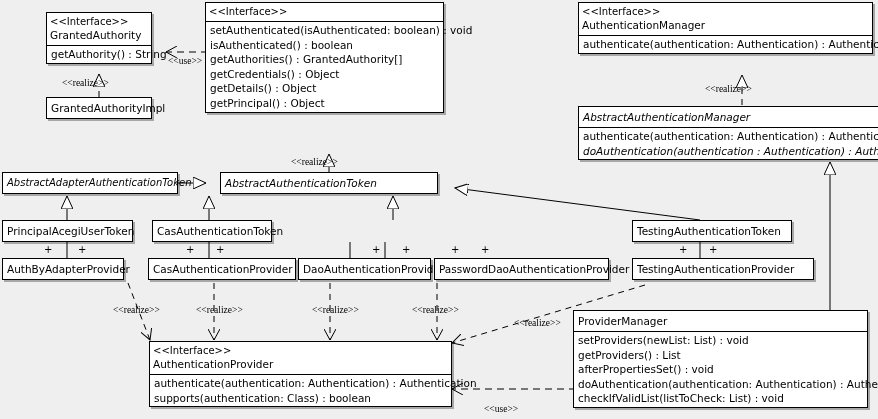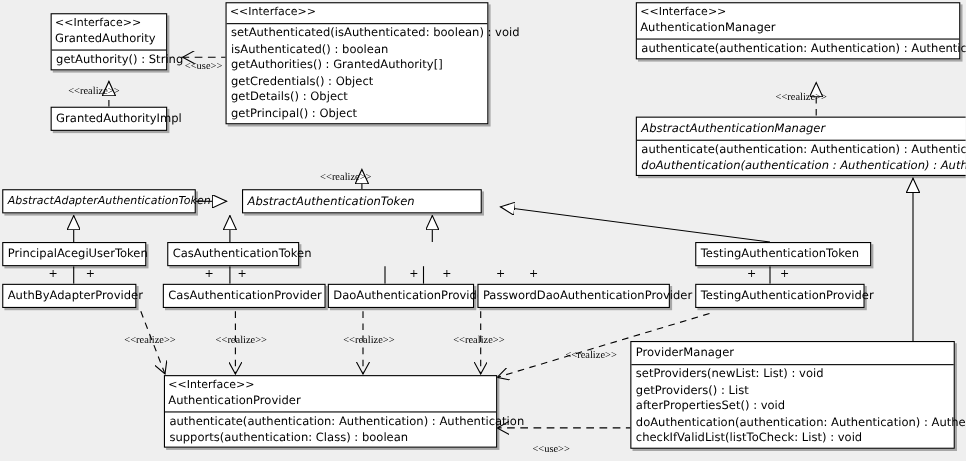--- a/index.html
+++ b/index.html
@@ -231,21 +231,21 @@
       <span class="nm">DaoAuthenticationProvider</span>
     </div>
   </div>
 
   <div class="uml-box" style="left:434px; top:258px; width:175px;">
     <div class="hdr compact">
       <span class="nm">PasswordDaoAuthenticationProvider</span>
     </div>
   </div>
 
-  <div class="uml-box" style="left:632px; top:258px; width:154px;">
+  <div class="uml-box" style="left:632px; top:258px; width:182px;">
     <div class="hdr compact">
       <span class="nm">TestingAuthenticationProvider</span>
     </div>
   </div>
 
   <div class="uml-box" style="left:149px; top:341px; width:303px;">
     <div class="hdr">
       <span class="stereo">&lt;&lt;Interface&gt;&gt;</span>
       <span class="nm">AuthenticationProvider</span>
     </div>

